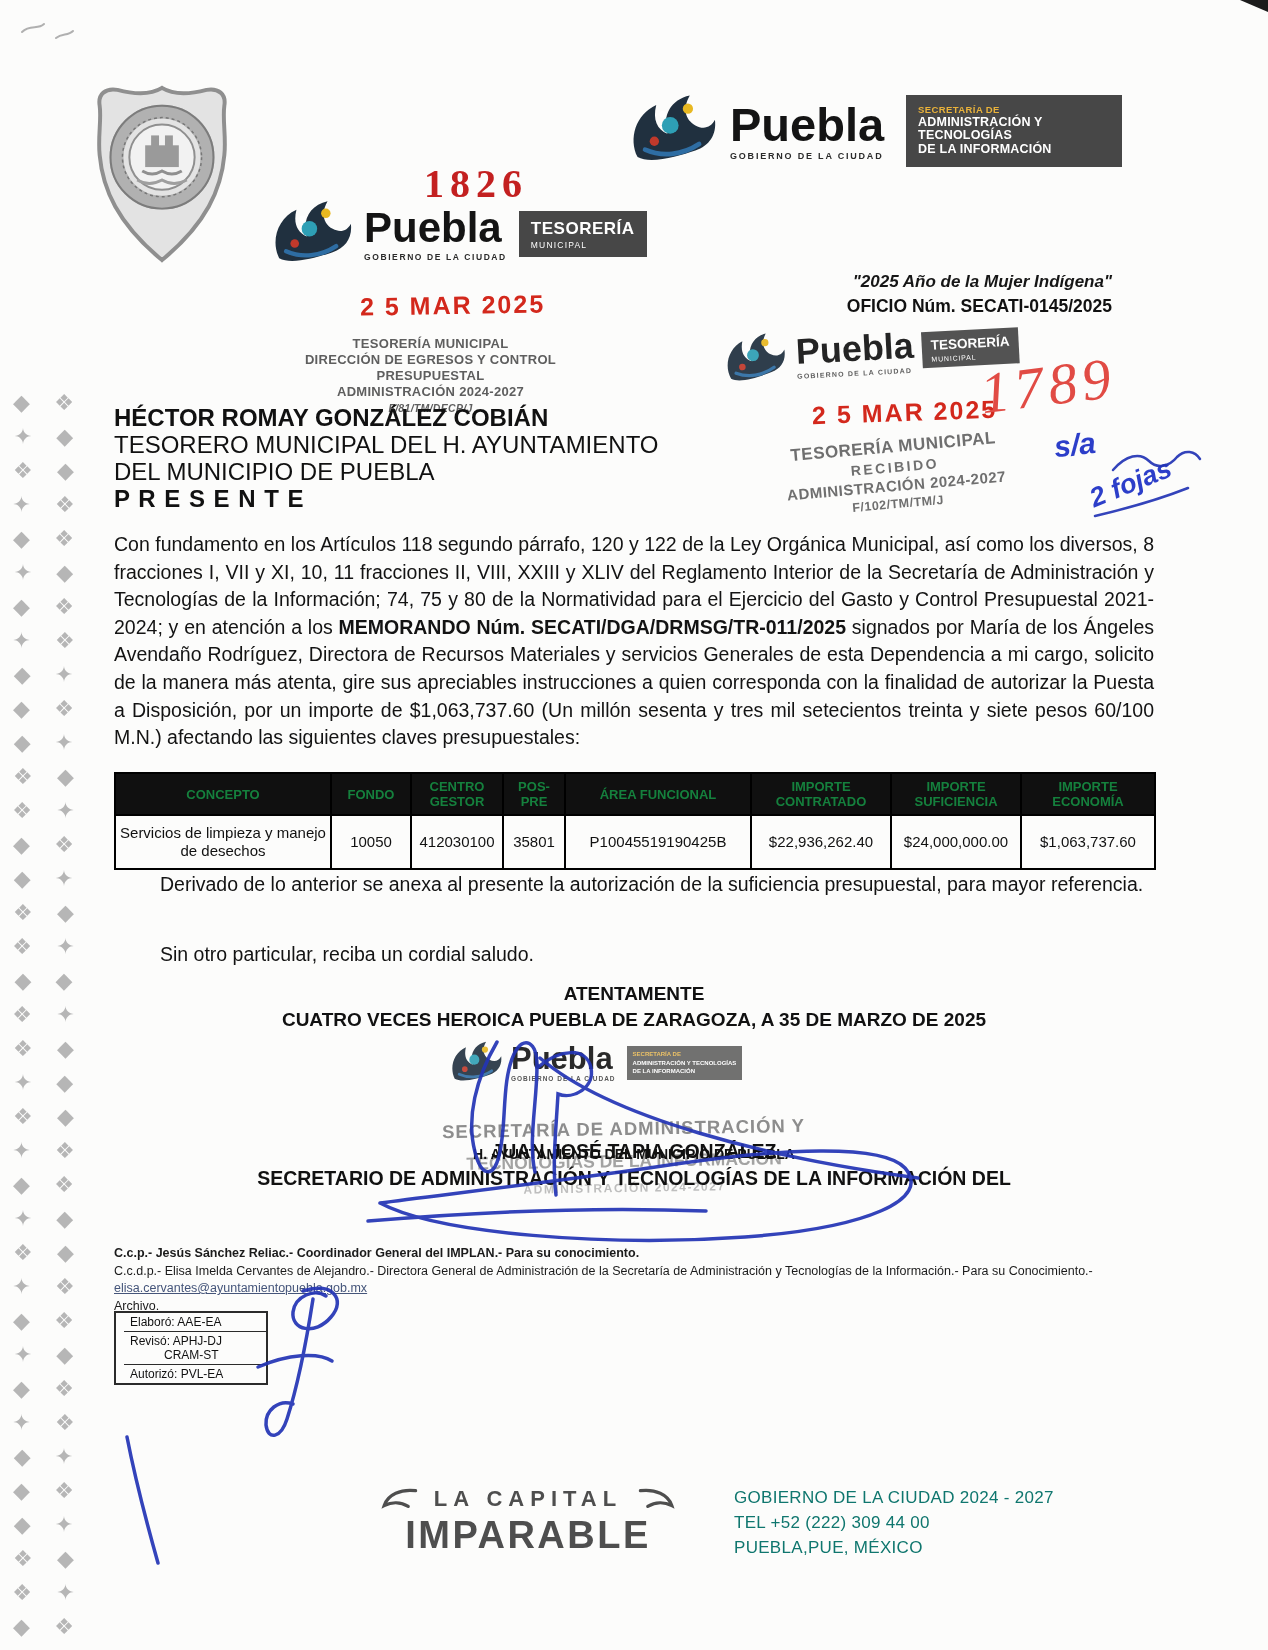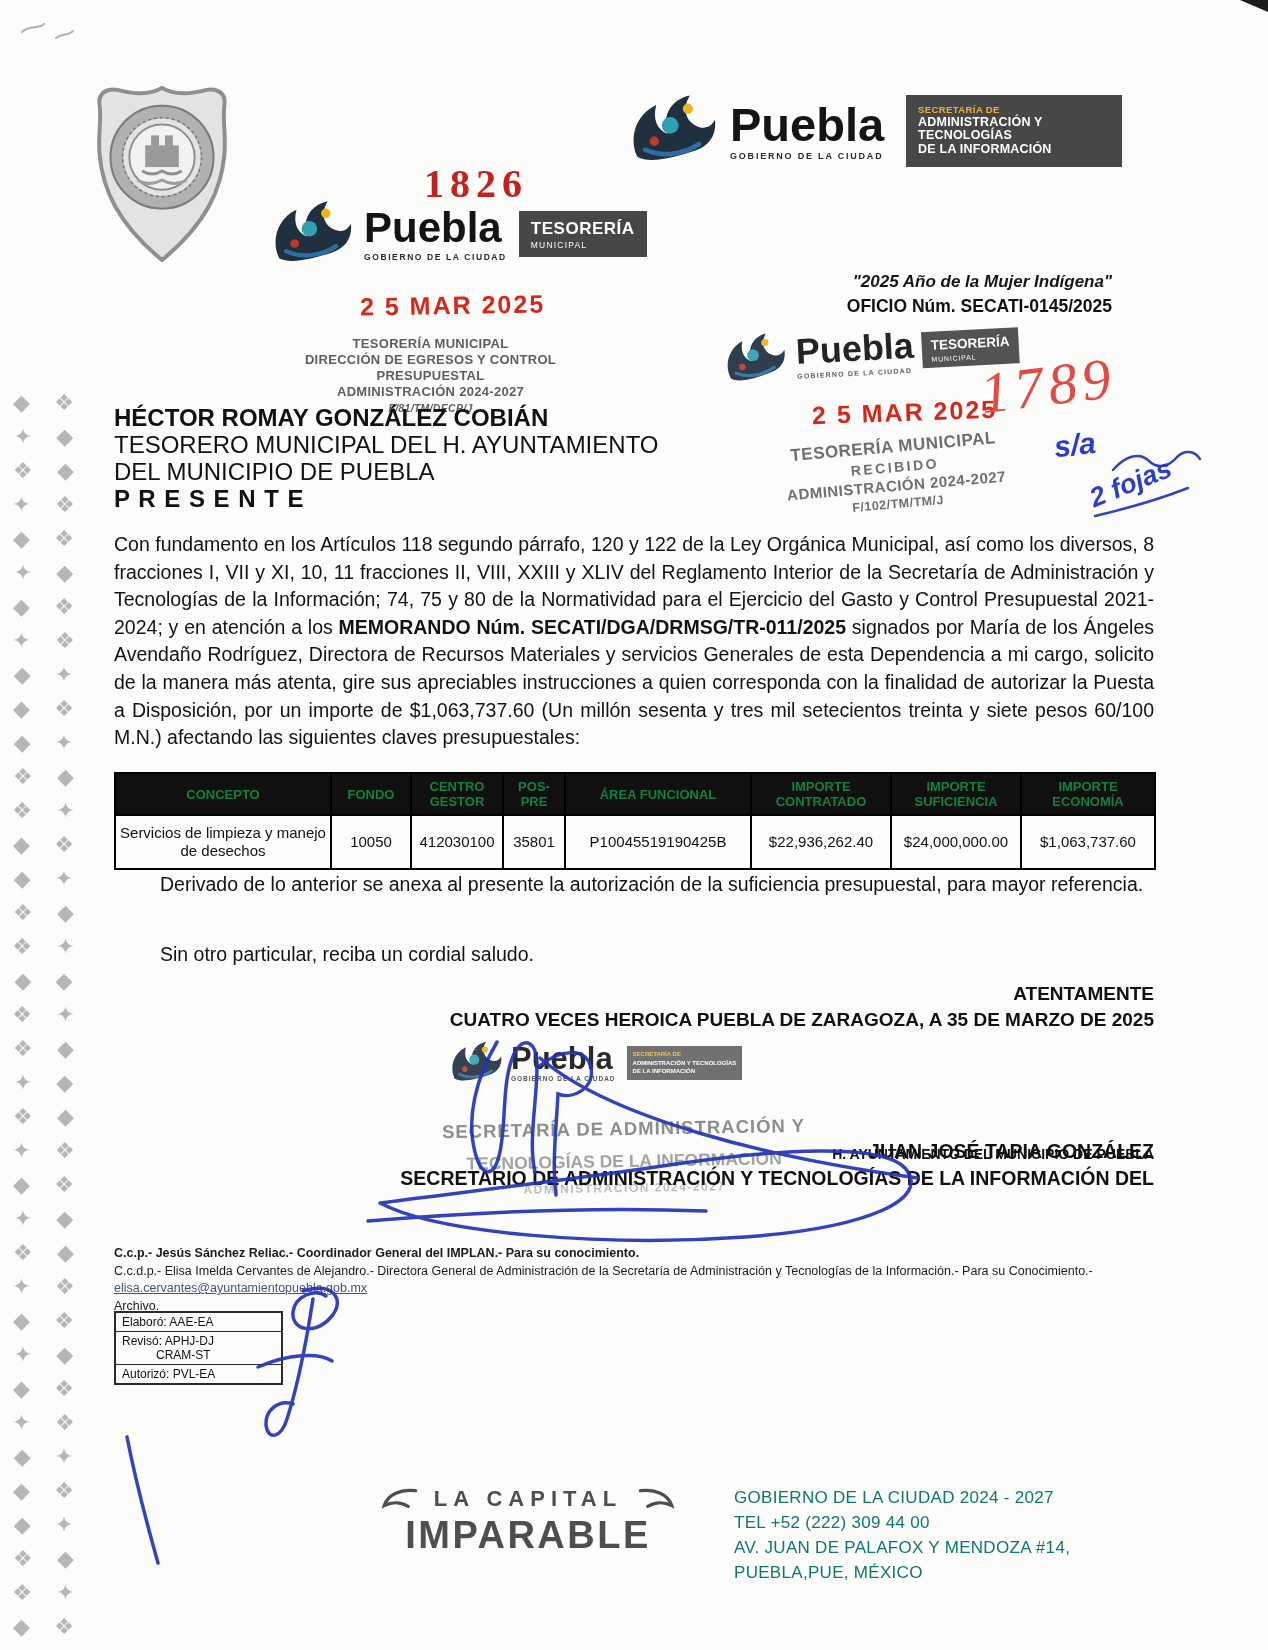--- a/index.html
+++ b/index.html
@@ -79,21 +79,21 @@
   .body-p{position:absolute;left:114px;width:1040px;font-size:19.5px;line-height:27.6px;
     text-align:justify;color:#131313;}
   .p1{top:531px;}
   .p2{top:871px;text-indent:46px;}
   .p3{top:941px;text-indent:46px;}
 
   .budget{position:absolute;left:114px;top:772px;width:1040px;border-collapse:collapse;table-layout:fixed;}
   .budget th{background:#101010;color:#15803d;font-size:13px;line-height:15px;padding:5px 3px;border:2px solid #000;}
   .budget td{font-size:15px;padding:8px 4px;border:2px solid #000;text-align:center;line-height:18px;}
 
-  .center-line{position:absolute;left:114px;width:1040px;text-align:right;font-weight:bold;}
+  .center-line{position:absolute;left:114px;width:1040px;text-align:center;font-weight:bold;}
   .att{top:983px;font-size:19px;}
   .place{top:1009px;font-size:19px;}
   .s-name{top:1140px;font-size:19.5px;z-index:3;}
   .s-t1{top:1167px;font-size:19.5px;z-index:3;}
   .s-t2{top:1138px;font-size:14px;z-index:3;margin-top:8px;}
 
   .brand-sig{left:448px;top:1038px;gap:7px;opacity:.9;z-index:1;}
   .brand-sig .p-icon{width:56px;height:50px;}
   .brand-sig .p-name{font-size:31px;}
   .brand-sig .p-tag{font-size:6.5px;margin-top:2px;letter-spacing:1px;color:#444;}
@@ -104,21 +104,21 @@
   .sig-ghost{position:absolute;left:294px;top:1118px;width:660px;text-align:center;color:#8d8d8d;
     font-weight:bold;transform:rotate(-1deg);z-index:1;}
   .sig-ghost .g0{font-size:18.5px;letter-spacing:1px;}
   .sig-ghost .g1{font-size:17.5px;opacity:.8;margin-top:11px;}
   .sig-ghost .g2{font-size:12px;opacity:.55;margin-top:9px;letter-spacing:1.5px;}
 
   .ccp{position:absolute;left:114px;top:1245px;font-size:12.5px;line-height:17.5px;color:#1b1b1b;z-index:2;}
   .ccp .c1{font-weight:bold;}
   .email{color:#45557a;text-decoration:underline;display:inline-block;cursor:pointer;}
 
-  .signoff{position:absolute;left:114px;top:1311px;width:169px;border:2px solid #2b2b2b;font-size:12px;z-index:2;}
+  .signoff{position:absolute;left:114px;top:1311px;width:154px;border:2px solid #2b2b2b;font-size:12px;z-index:2;padding-left:8px;}
   .signoff .srow{padding:2px 6px;border-bottom:1.5px solid #2b2b2b;}
   .signoff .srow:last-child{border-bottom:none;}
   .signoff .indent{padding-left:34px;}
 
   .capital{position:absolute;left:378px;top:1486px;width:300px;text-align:center;color:#4e4e4e;z-index:2;}
   .cap-row{display:flex;align-items:center;justify-content:center;gap:16px;font-weight:bold;
     font-size:22px;letter-spacing:6px;}
   .cap-2{font-size:38px;font-weight:bold;letter-spacing:2.5px;margin-top:2px;}
   .fl{width:38px;height:24px;flex:0 0 auto;}
   .fl-r{transform:scaleX(-1);}
@@ -335,21 +335,20 @@
       <svg class="fl fl-r">
           <use href="#flourish"></use>
         </svg>
     </div>
     <div class="cap-2">IMPARABLE</div>
   </div>
 
   <div class="gov-info">
     <div>GOBIERNO DE LA CIUDAD 2024 - 2027</div>
     <div>TEL +52 (222) 309 44 00</div>
-    <div>AV. JUAN DE PALAFOX Y MENDOZA #14,</div>
     <div>PUEBLA,PUE, MÉXICO</div>
   </div>
 
   <svg class="ink" width="1268" height="1650" viewBox="0 0 1268 1650">
     <g stroke="#2334b5" stroke-width="3.5" fill="none" stroke-linecap="round" opacity="0.92">
       <path d="M497 1042 C476 1078 466 1118 475 1152 C481 1176 493 1179 499 1156 C507 1126 501 1082 514 1054 C524 1034 537 1042 537 1066 C537 1102 528 1142 535 1172"></path>
       <path d="M537 1068 C560 1048 587 1047 591 1068 C595 1087 574 1100 558 1094 C556 1130 552 1165 556 1195"></path>
       <path d="M380 1203 C438 1234 608 1247 745 1237 C868 1228 932 1199 905 1168 C882 1143 778 1149 676 1164 C556 1182 430 1196 380 1203"></path>
       <path d="M540 1058 C610 1118 768 1158 918 1178"></path>
       <path d="M368 1221 C486 1211 600 1207 706 1211"></path>

